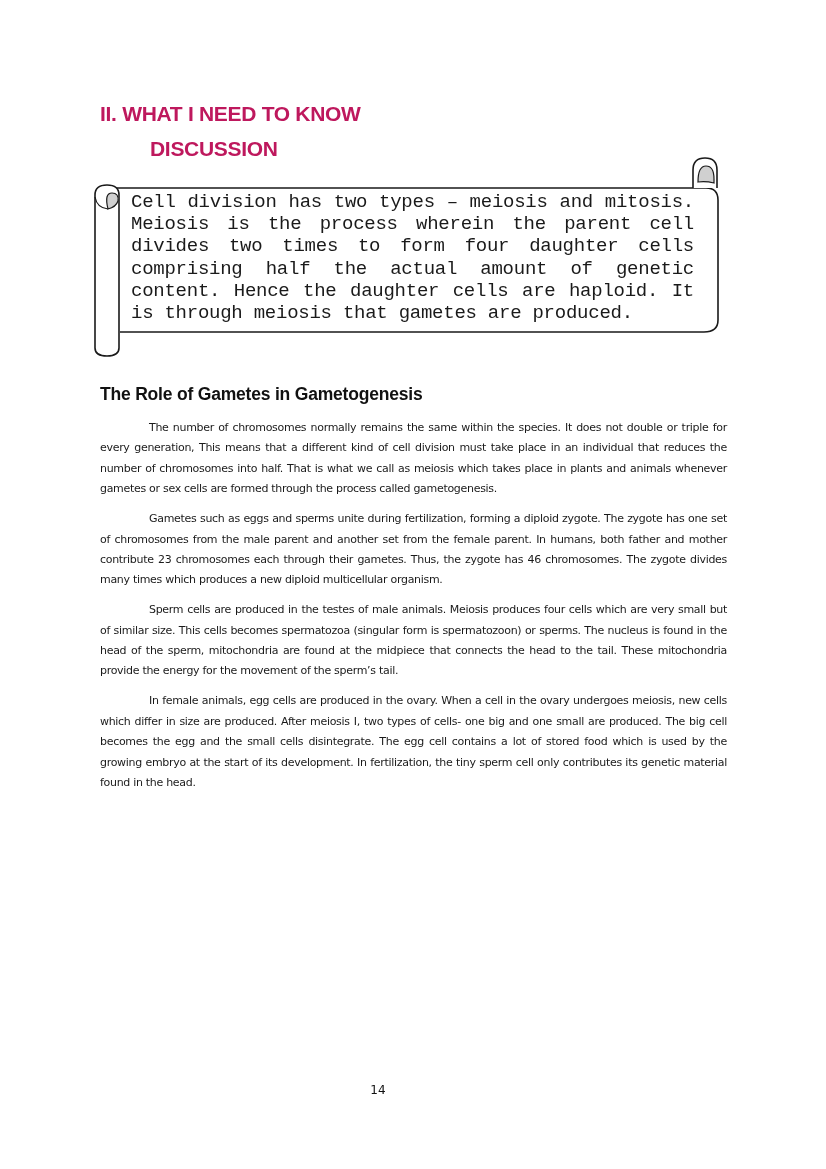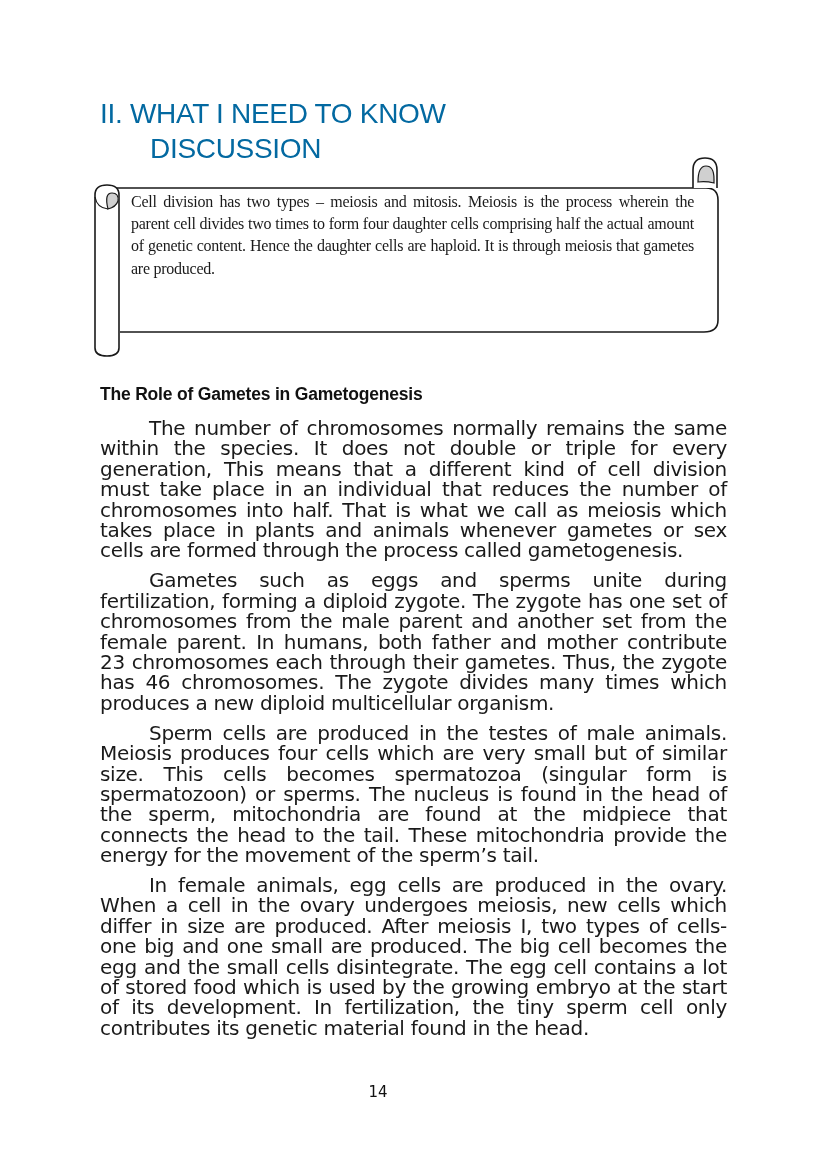--- a/index.html
+++ b/index.html
@@ -1,38 +1,38 @@
 <!DOCTYPE html>
 <html><head>
   <meta charset="utf-8">
   <style>
     html, body { margin: 0; padding: 0; background: #ffffff; }
     body { width: 826px; height: 1169px; position: relative; overflow: hidden;
            font-family: "DejaVu Sans", sans-serif; color: #1a1a1a; }
     .page { position: absolute; left: 0; top: 0; width: 826px; height: 1169px; }
 
     .heading1 { position: absolute; left: 100px; top: 100px; font-family: "Liberation Sans", sans-serif;
-                font-weight: normal; font-size: 28px; line-height: 27px; letter-spacing: -0.3px; color: #0369a1; }
+                font-weight: bold; font-size: 21px; line-height: 27px; letter-spacing: -0.3px; color: #be185d; }
     .heading1 .line2 { display: block; padding-left: 50px; margin-top: 8px; }
 
     .scroll { position: absolute; left: 92px; top: 155px; width: 630px; height: 206px; }
     .scroll svg { position: absolute; left: 0; top: 0; }
     .scroll-text { position: absolute; left: 131px; top: 191px; width: 563px;
-                   font-family: Liberation Serif, serif; font-size: 16px; line-height: 22.2px;
+                   font-family: Liberation Mono, monospace; font-size: 19px; line-height: 22.2px;
                    text-align: justify; color: #1a1a1a; letter-spacing: -0.25px; }
 
     .section-title { position: absolute; left: 100px; top: 384px; font-family: "Liberation Sans", sans-serif;
                      font-weight: bold; font-size: 17.5px; color: #111; letter-spacing: -0.2px; }
 
     .body { position: absolute; left: 100px; top: 418px; width: 627px; }
-    .para { margin: 0 0 9.5px 0; font-family: "DejaVu Sans", sans-serif; font-size: 20px;
+    .para { margin: 0 0 9.5px 0; font-family: "DejaVu Sans", sans-serif; font-size: 11px;
             line-height: 20.4px; text-align: justify; text-indent: 49px; color: #1a1a1a; letter-spacing: -0.3px; }
 
     .page-number { position: absolute; left: 0; width: 756px; top: 1083px; text-align: center;
-                   font-family: "DejaVu Sans", sans-serif; font-size: 15px; color: #111; }
+                   font-family: "DejaVu Sans", sans-serif; font-size: 12px; color: #111; }
     .watermark { position: absolute; left: 0; width: 812px; top: 1184px; text-align: center;
                  font-family: "DejaVu Sans", sans-serif; font-size: 14px; color: #c4c4c4; letter-spacing: 0.3px; }
   </style>
 </head>
 <body>
 
 <div class="page">
 
   <div class="heading1">
     <span>II. WHAT I NEED TO KNOW</span>

